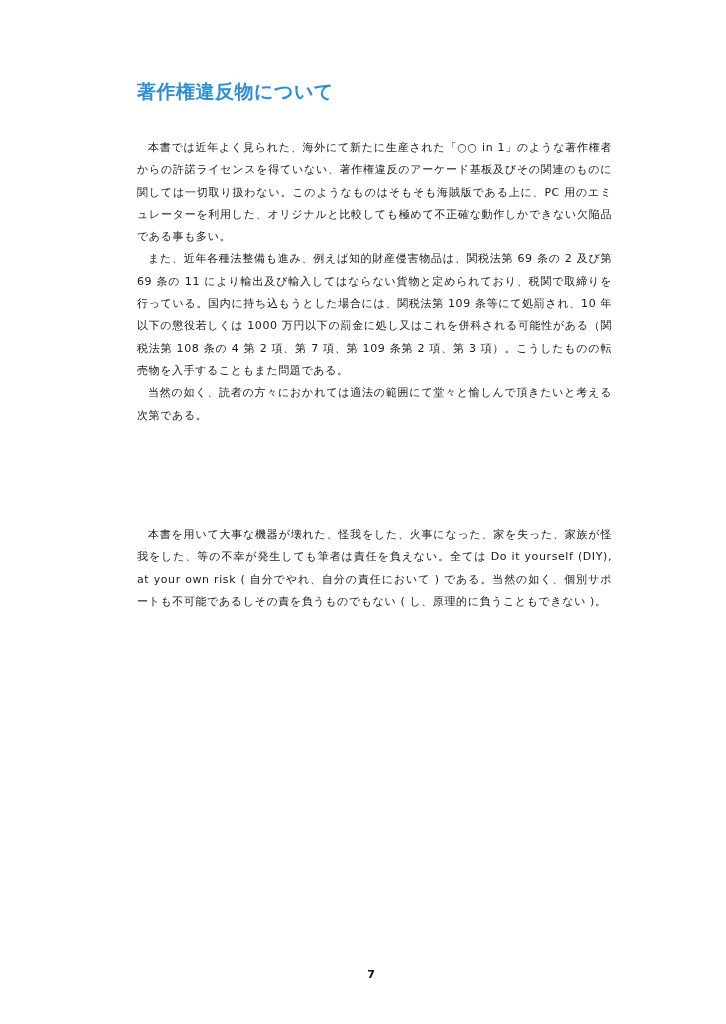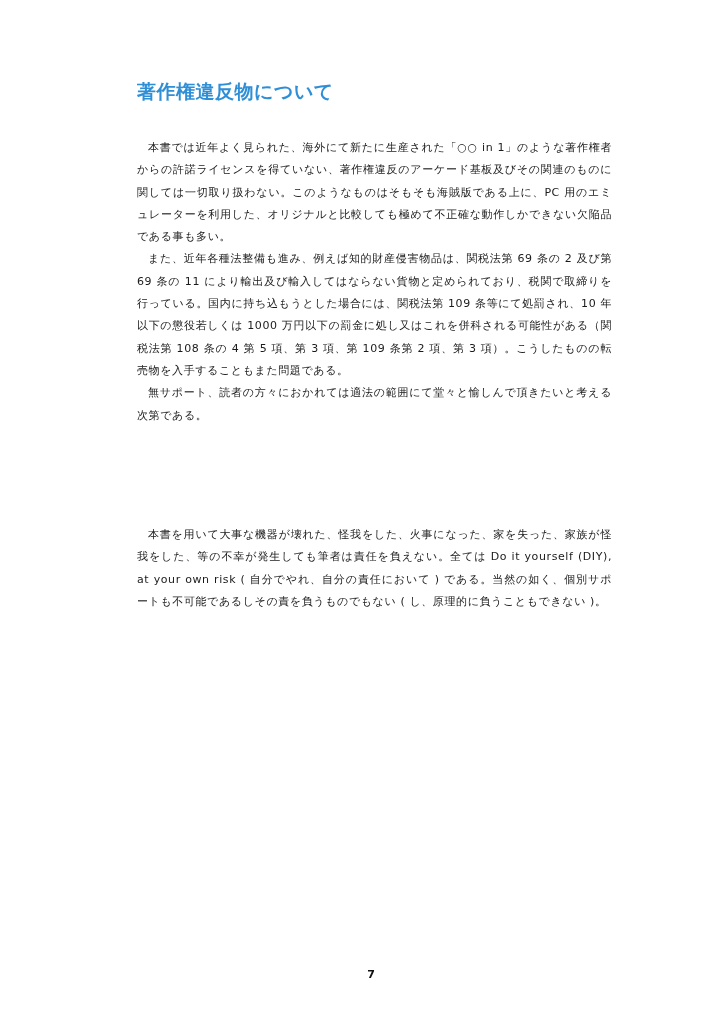--- a/index.html
+++ b/index.html
@@ -64,22 +64,22 @@
   </style>
 </head>
 <body>
 
 <div class="page">
 
   <div class="section section-1">
     <h2 class="heading">著作権違反物について</h2>
     <div class="body-text">
       <p class="para">本書では近年よく見られた、海外にて新たに生産された「○○ in 1」のような著作権者からの許諾ライセンスを得ていない、著作権違反のアーケード基板及びその関連のものに関しては一切取り扱わない。このようなものはそもそも海賊版である上に、PC 用のエミュレーターを利用した、オリジナルと比較しても極めて不正確な動作しかできない欠陥品である事も多い。</p>
-      <p class="para">また、近年各種法整備も進み、例えば知的財産侵害物品は、関税法第 69 条の 2 及び第 69 条の 11 により輸出及び輸入してはならない貨物と定められており、税関で取締りを行っている。国内に持ち込もうとした場合には、関税法第 109 条等にて処罰され、10 年以下の懲役若しくは 1000 万円以下の罰金に処し又はこれを併科される可能性がある（関税法第 108 条の 4 第 5 項、第 3 項、第 109 条第 2 項、第 3 項）。こうしたものの転売物を入手することもまた問題である。</p>
-      <p class="para">無サポート、読者の方々におかれては適法の範囲にて堂々と愉しんで頂きたいと考える次第である。</p>
+      <p class="para">また、近年各種法整備も進み、例えば知的財産侵害物品は、関税法第 69 条の 2 及び第 69 条の 11 により輸出及び輸入してはならない貨物と定められており、税関で取締りを行っている。国内に持ち込もうとした場合には、関税法第 109 条等にて処罰され、10 年以下の懲役若しくは 1000 万円以下の罰金に処し又はこれを併科される可能性がある（関税法第 108 条の 4 第 2 項、第 7 項、第 109 条第 2 項、第 3 項）。こうしたものの転売物を入手することもまた問題である。</p>
+      <p class="para">当然の如く、読者の方々におかれては適法の範囲にて堂々と愉しんで頂きたいと考える次第である。</p>
     </div>
   </div>
 
   <div class="section section-2">
     <div class="body-text">
       <p class="para">本書を用いて大事な機器が壊れた、怪我をした、火事になった、家を失った、家族が怪我をした、等の不幸が発生しても筆者は責任を負えない。全ては Do it yourself (DIY), at your own risk ( 自分でやれ、自分の責任において ) である。当然の如く、個別サポートも不可能であるしその責を負うものでもない ( し、原理的に負うこともできない )。</p>
     </div>
   </div>
 
   <div class="page-number">7</div>

